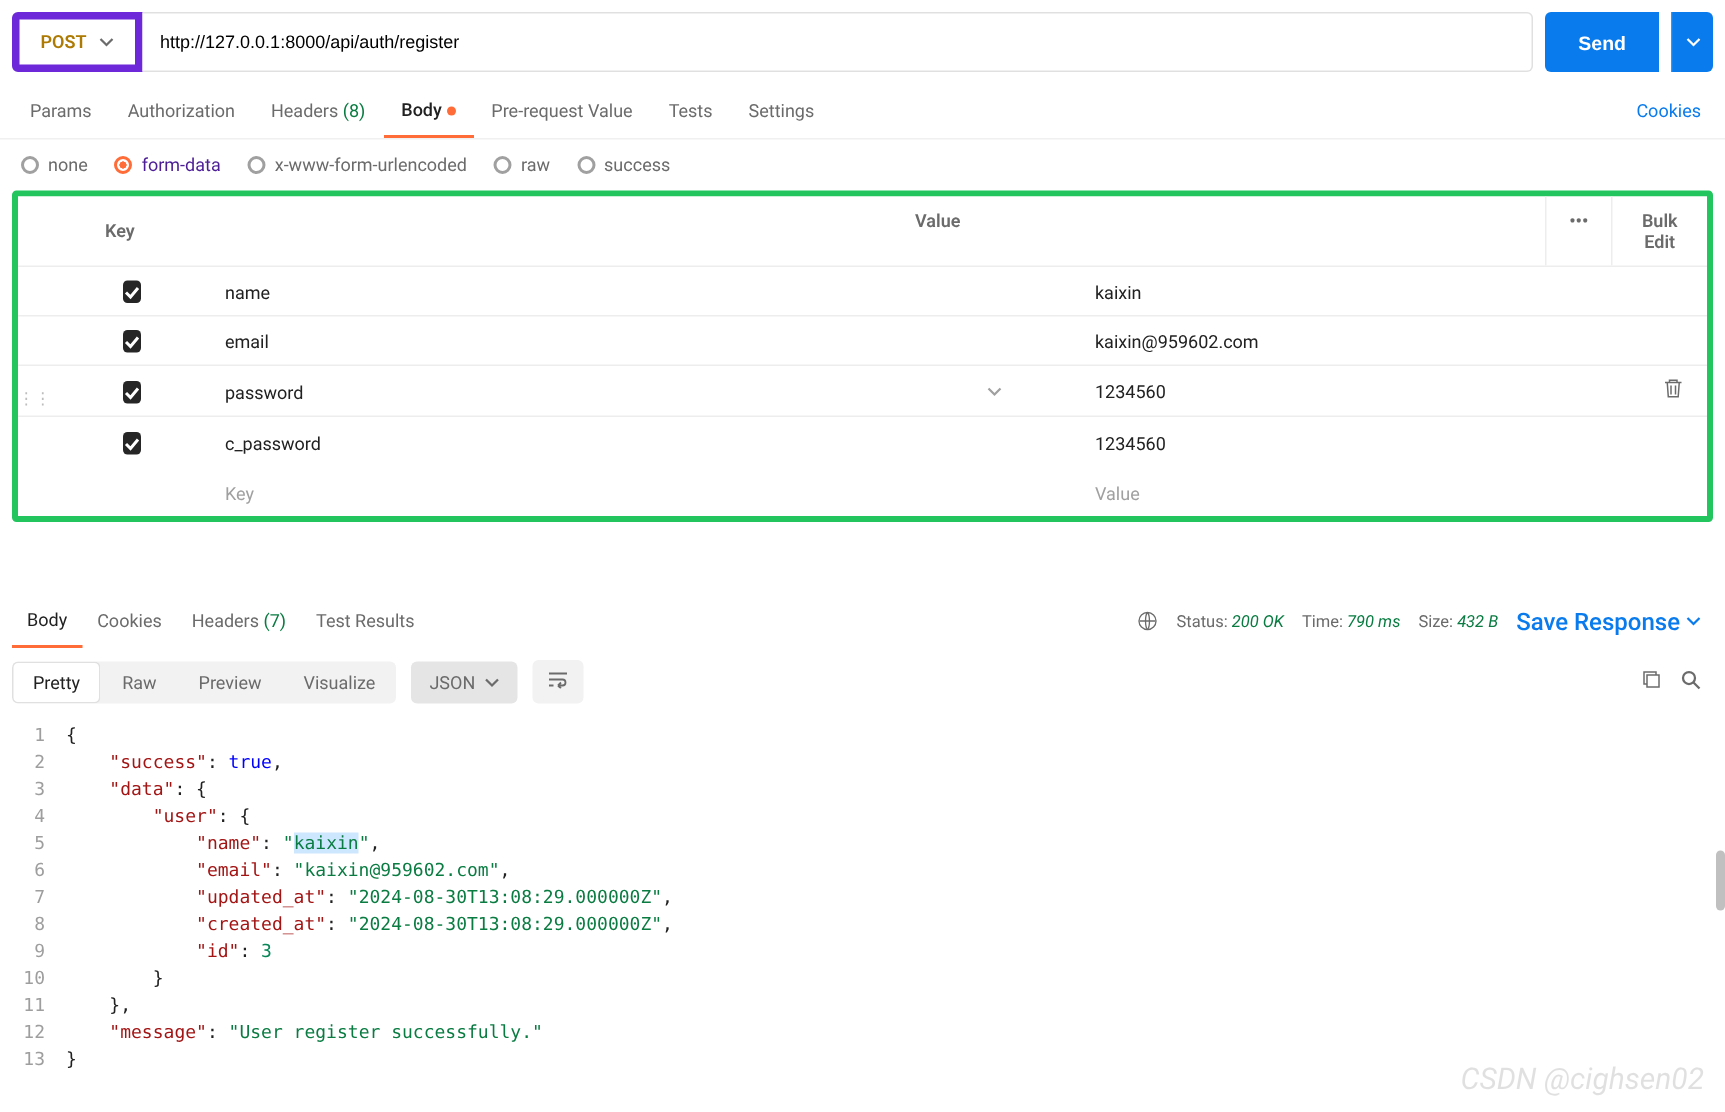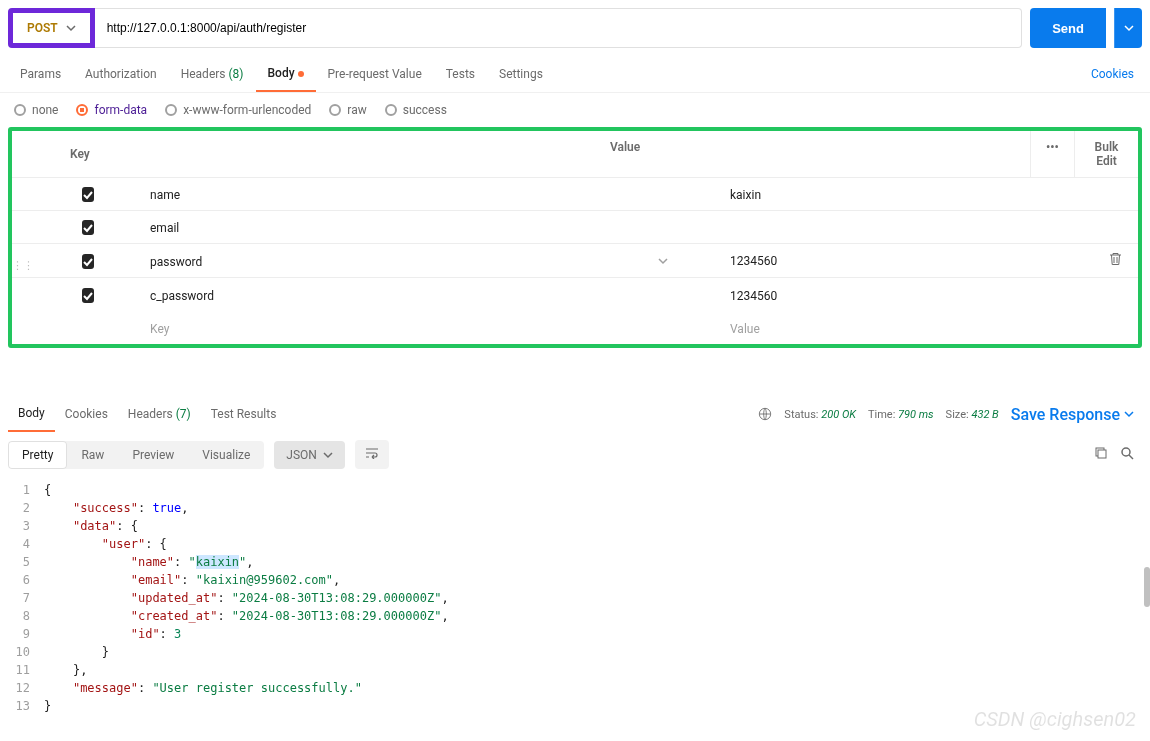--- a/index.html
+++ b/index.html
@@ -158,20 +158,23 @@
         <div class="cell check-col">
           <div class="cbx">
             <svg viewBox="0 0 10 10">
               <path d="M1 5 L4 8 L9 2" stroke="#fff" fill="none" stroke-width="2"></path>
             </svg>
           </div>
         </div>
         <div class="cell key-col">
           <input class="kv-input" value="email" style="">
         </div>
+        <div class="cell val-col" style="flex:1;display:flex;align-items:center">
+          <input class="kv-input" value="kaixin@959602.com" style="flex: 1 1 0%;">
+        </div>
       </div>
       <div class="kv-row">
         <div class="cell handle-col">
           <div class="drag-dots">⋮⋮</div>
         </div>
         <div class="cell check-col">
           <div class="cbx">
             <svg viewBox="0 0 10 10">
               <path d="M1 5 L4 8 L9 2" stroke="#fff" fill="none" stroke-width="2"></path>
             </svg>

